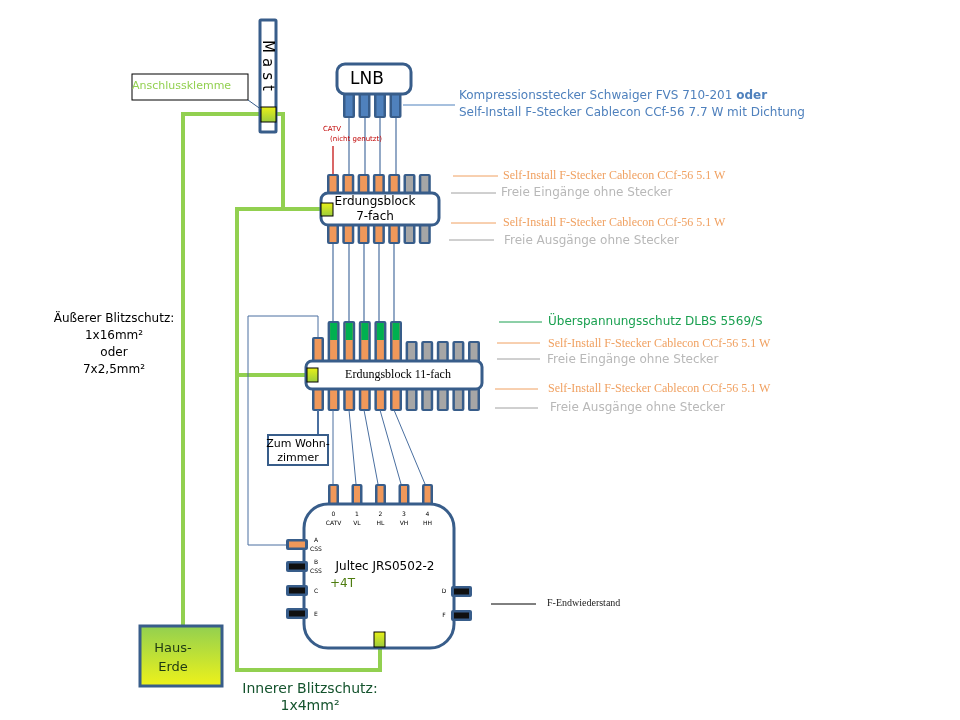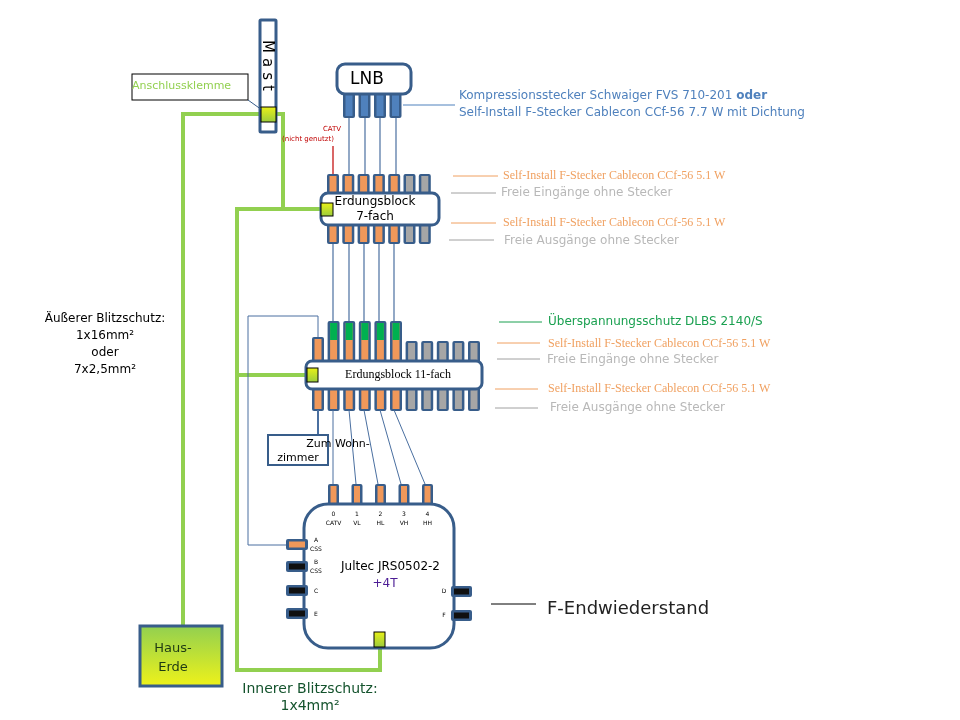--- a/index.html
+++ b/index.html
@@ -4,21 +4,21 @@
 <style>
   html, body { margin:0; padding:0; background:#ffffff; }
   body { width:960px; height:720px; position:relative; overflow:hidden; font-family:"Liberation Sans", sans-serif; }
   svg#diagram { position:absolute; left:0; top:0; }
   .t { font-family:"DejaVu Sans", sans-serif; }
   .lbl { position:absolute; font-family:"DejaVu Sans", sans-serif; white-space:nowrap; }
   .blue-txt { color:#4f81bd; font-size:12px; }
   .orange-txt { color:#f0a060; font-size:12px;font-family:Liberation Serif, serif; }
   .gray-txt { color:#b8b8b8; font-size:12px; }
   .green-txt { color:#1aa050; font-size:12px; }
-  .black-txt { color:#222; font-size:18px; }
+  .black-txt { color:#222; font-size:10px;font-family:Liberation Serif, serif; }
   .center { text-align:center; }
 </style>
 </head>
 <body>
 
 <svg id="diagram" width="960" height="720" viewBox="0 0 960 720">
   <defs>
     <linearGradient id="termGrad" x1="0" y1="0" x2="0" y2="1">
       <stop offset="0" stop-color="#e8f018"></stop>
       <stop offset="1" stop-color="#9ccc3c"></stop>
@@ -226,43 +226,43 @@
   <line x1="491" y1="604" x2="536" y2="604" stroke="#000" stroke-width="1"></line>
 
   <rect x="140" y="626" width="82" height="60" fill="url(#erdeGrad)" stroke="#385d8a" stroke-width="3"></rect>
 </svg>
 
 <div class="lbl" style="left:132px;top:79px;width:116px;text-align:left;font-size:11px;color:#92d050;">Anschlussklemme</div>
 
 <div class="lbl" style="left:337px;top:68px;width:60px;text-align:center;font-size:17px;color:#000;">LNB</div>
 
 <div class="lbl" style="left:297px;top:125px;width:70px;text-align:center;font-size:7px;color:#c00000;">CATV</div>
-<div class="lbl" style="left:282px;top:135px;width:100px;text-align:left;font-size:7px;color:#c00000;">(nicht genutzt)</div>
+<div class="lbl" style="left:282px;top:135px;width:100px;text-align:right;font-size:7px;color:#c00000;">(nicht genutzt)</div>
 
 <div class="lbl blue-txt" style="left:459px;top:88px;">
   <span>Kompressionsstecker  Schwaiger FVS 710-201 </span><b>oder</b>
 </div>
 <div class="lbl blue-txt" style="left:459px;top:105px;">Self-Install F-Stecker  Cablecon  CCf-56  7.7 W mit Dichtung</div>
 
 <div class="lbl" style="left:333px;top:194px;width:84px;text-align:center;font-size:12px;line-height:15px;color:#000;white-space:normal;">Erdungsblock 7-fach</div>
 
 <div class="lbl orange-txt" style="left:503px;top:168px;">Self-Install F-Stecker  Cablecon  CCf-56  5.1 W</div>
 <div class="lbl gray-txt" style="left:501px;top:185px;">Freie Eingänge ohne  Stecker</div>
 <div class="lbl orange-txt" style="left:503px;top:215px;">Self-Install F-Stecker  Cablecon  CCf-56  5.1 W</div>
 <div class="lbl gray-txt" style="left:504px;top:233px;">Freie Ausgänge ohne Stecker</div>
 
 <div class="lbl" style="left:318px;top:367px;width:160px;text-align:center;font-size:12px;color:#000;font-family:Liberation Serif, serif;">Erdungsblock 11-fach</div>
 
-<div class="lbl green-txt" style="left:548px;top:314px;">Überspannungsschutz  DLBS 2140/S</div>
+<div class="lbl green-txt" style="left:548px;top:314px;">Überspannungsschutz  DLBS 5569/S</div>
 <div class="lbl orange-txt" style="left:548px;top:336px;">Self-Install F-Stecker  Cablecon  CCf-56  5.1 W</div>
 <div class="lbl gray-txt" style="left:547px;top:352px;">Freie Eingänge ohne  Stecker</div>
 <div class="lbl orange-txt" style="left:548px;top:381px;">Self-Install F-Stecker  Cablecon  CCf-56  5.1 W</div>
 <div class="lbl gray-txt" style="left:550px;top:400px;">Freie Ausgänge ohne Stecker</div>
 
-<div class="lbl" style="left:266px;top:437px;width:64px;text-align:center;font-size:11px;color:#000;margin-left:40px;">Zum Wohn-</div>
+<div class="lbl" style="left:266px;top:437px;width:64px;text-align:center;font-size:11px;color:#000;">Zum Wohn-</div>
 <div class="lbl" style="left:266px;top:451px;width:64px;text-align:center;font-size:11px;color:#000;">zimmer</div>
 
 <div id="msInLabels">
     <div class="lbl" style="left: 318px; top: 509px; width: 31px; text-align: center; font-size: 6px; line-height: 9px; color: rgb(0, 0, 0);">0
 <div>CATV</div></div>
     <div class="lbl" style="left: 341.5px; top: 509px; width: 31px; text-align: center; font-size: 6px; line-height: 9px; color: rgb(0, 0, 0);">1
 <div>VL</div></div>
     <div class="lbl" style="left: 365px; top: 509px; width: 31px; text-align: center; font-size: 6px; line-height: 9px; color: rgb(0, 0, 0);">2
 <div>HL</div></div>
     <div class="lbl" style="left: 388.5px; top: 509px; width: 31px; text-align: center; font-size: 6px; line-height: 9px; color: rgb(0, 0, 0);">3
@@ -282,26 +282,26 @@
     <div class="lbl" style="left: 309px; top: 586px; width: 14px; text-align: center; font-size: 6px; line-height: 9px; color: rgb(0, 0, 0);">
       <div>C</div>
     </div>
     <div class="lbl" style="left: 309px; top: 609px; width: 14px; text-align: center; font-size: 6px; line-height: 9px; color: rgb(0, 0, 0);">
       <div>E</div>
     </div>
     <div class="lbl" style="left: 438px; top: 587px; width: 12px; text-align: center; font-size: 6px; color: rgb(0, 0, 0);">D</div>
     <div class="lbl" style="left: 438px; top: 611px; width: 12px; text-align: center; font-size: 6px; color: rgb(0, 0, 0);">F</div>
   </div>
 
-<div class="lbl" style="left:330px;top:559px;width:110px;text-align:right;font-size:12px;color:#000;">Jultec JRS0502-2</div>
-<div class="lbl" style="left:330px;top:576px;width:110px;text-align:center;font-size:12px;color:#4c1d95;">+4T</div>
+<div class="lbl" style="left:330px;top:559px;width:110px;text-align:center;font-size:12px;color:#000;">Jultec JRS0502-2</div>
+<div class="lbl" style="left:330px;top:576px;width:110px;text-align:left;font-size:12px;color:#4d7c0f;">+4T</div>
 
 <div class="lbl black-txt" style="left:547px;top:597px;">F-Endwiederstand</div>
 
-<div class="lbl center" style="left:35px;top:310px;width:140px;font-size:12px;line-height:17px;color:#000;">
+<div class="lbl center" style="left:44px;top:310px;width:140px;font-size:12px;line-height:17px;color:#000;">
   <div>Äußerer Blitzschutz:</div>
   <div>1x16mm²</div>
   <div>oder</div>
   <div>7x2,5mm²</div>
 </div>
 
 <div class="lbl center" style="left:240px;top:680px;width:140px;font-size:14px;line-height:17px;color:#14532d;">
   <div>Innerer Blitzschutz:</div>
   <div>1x4mm²</div>
 </div>

